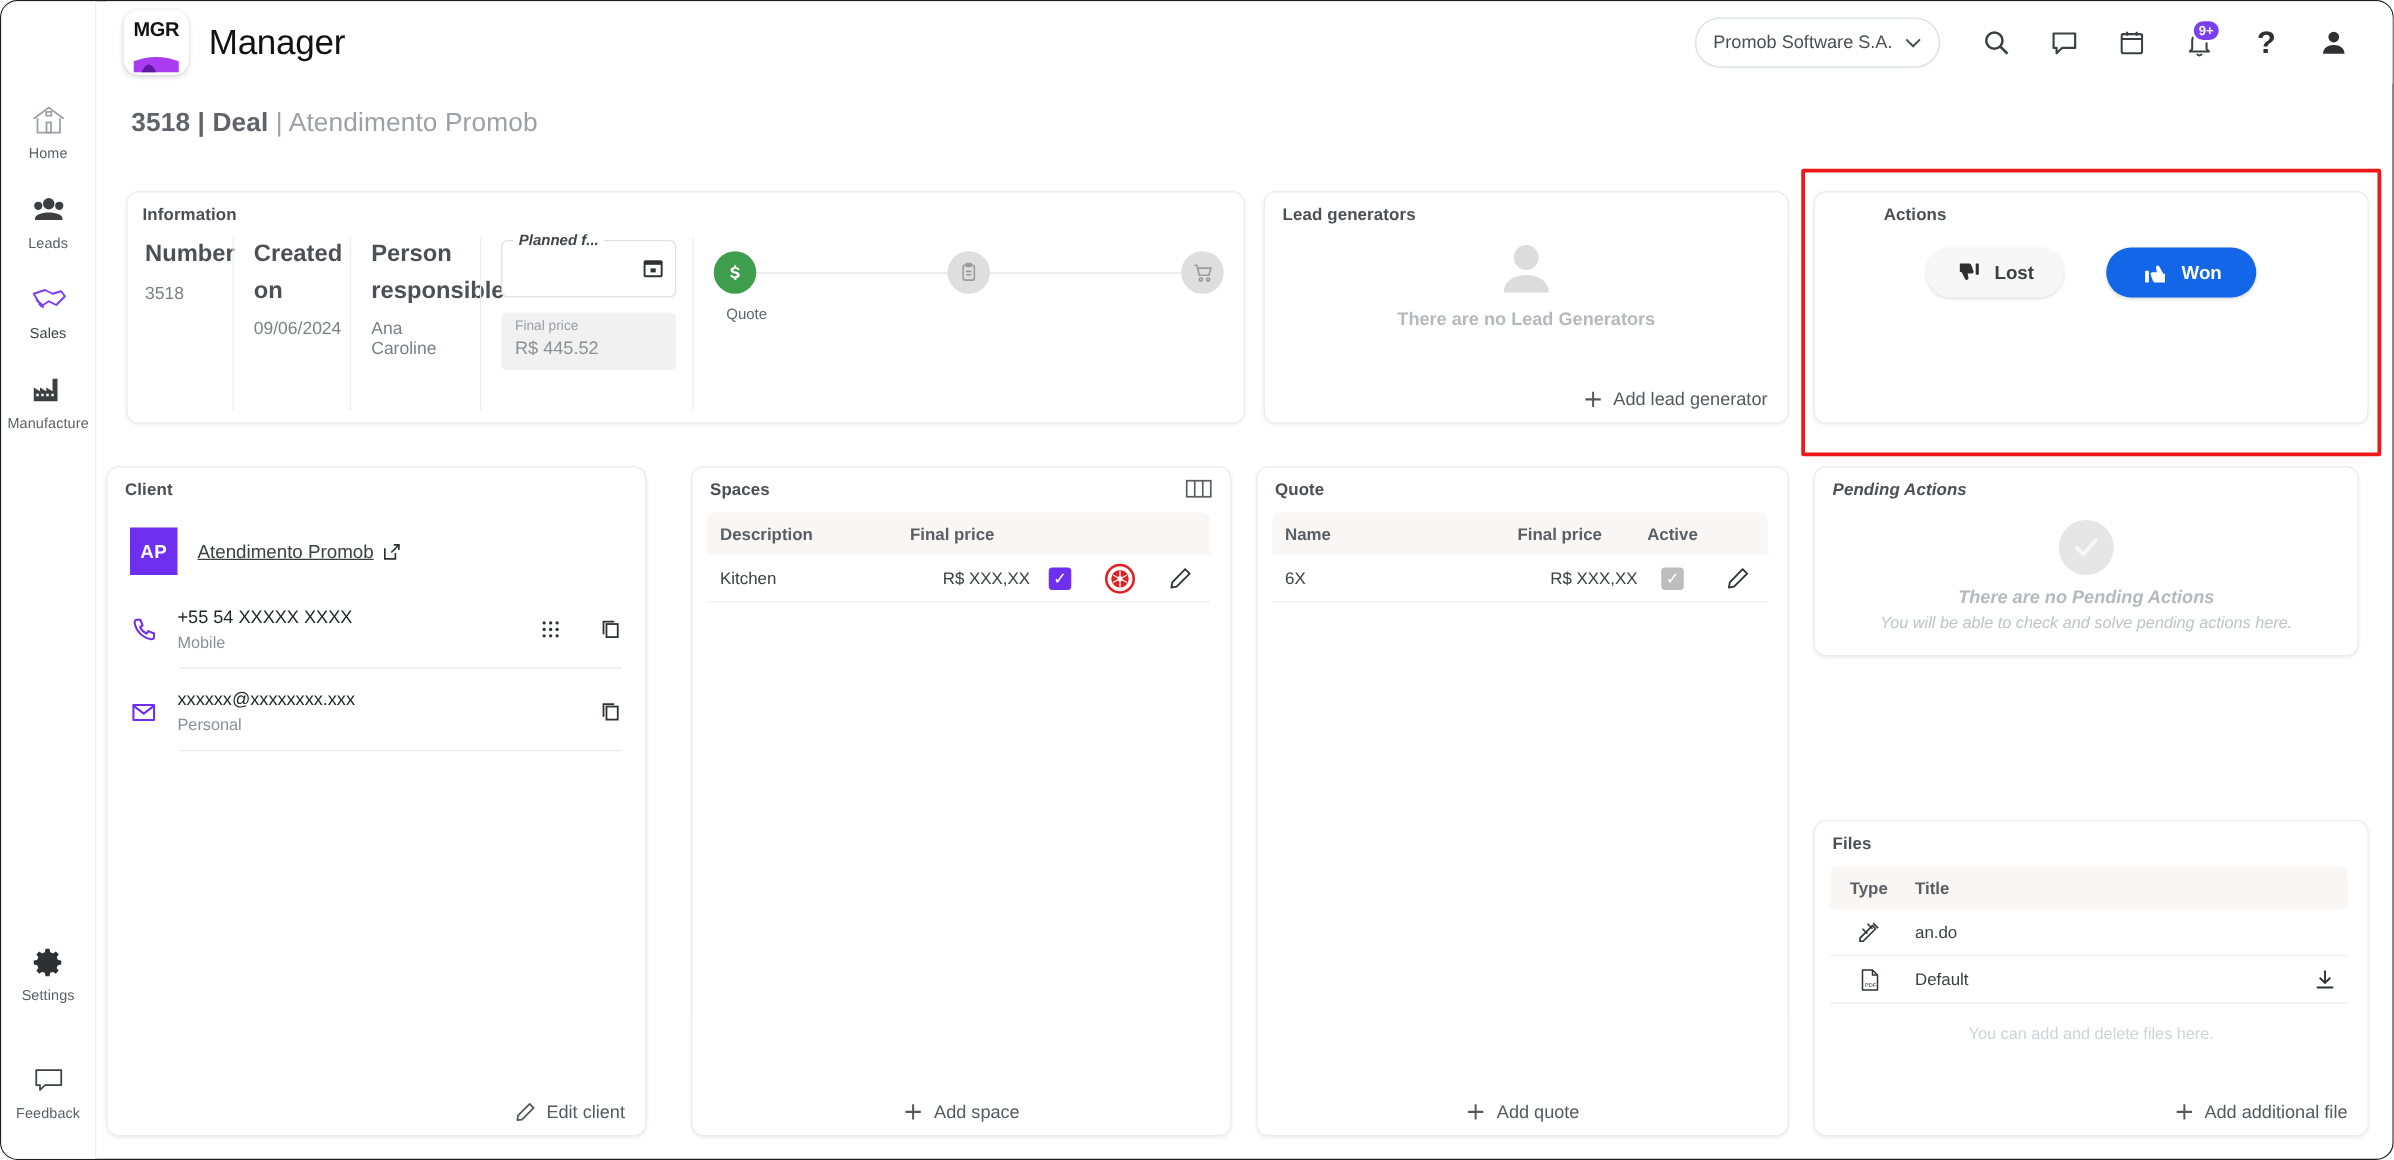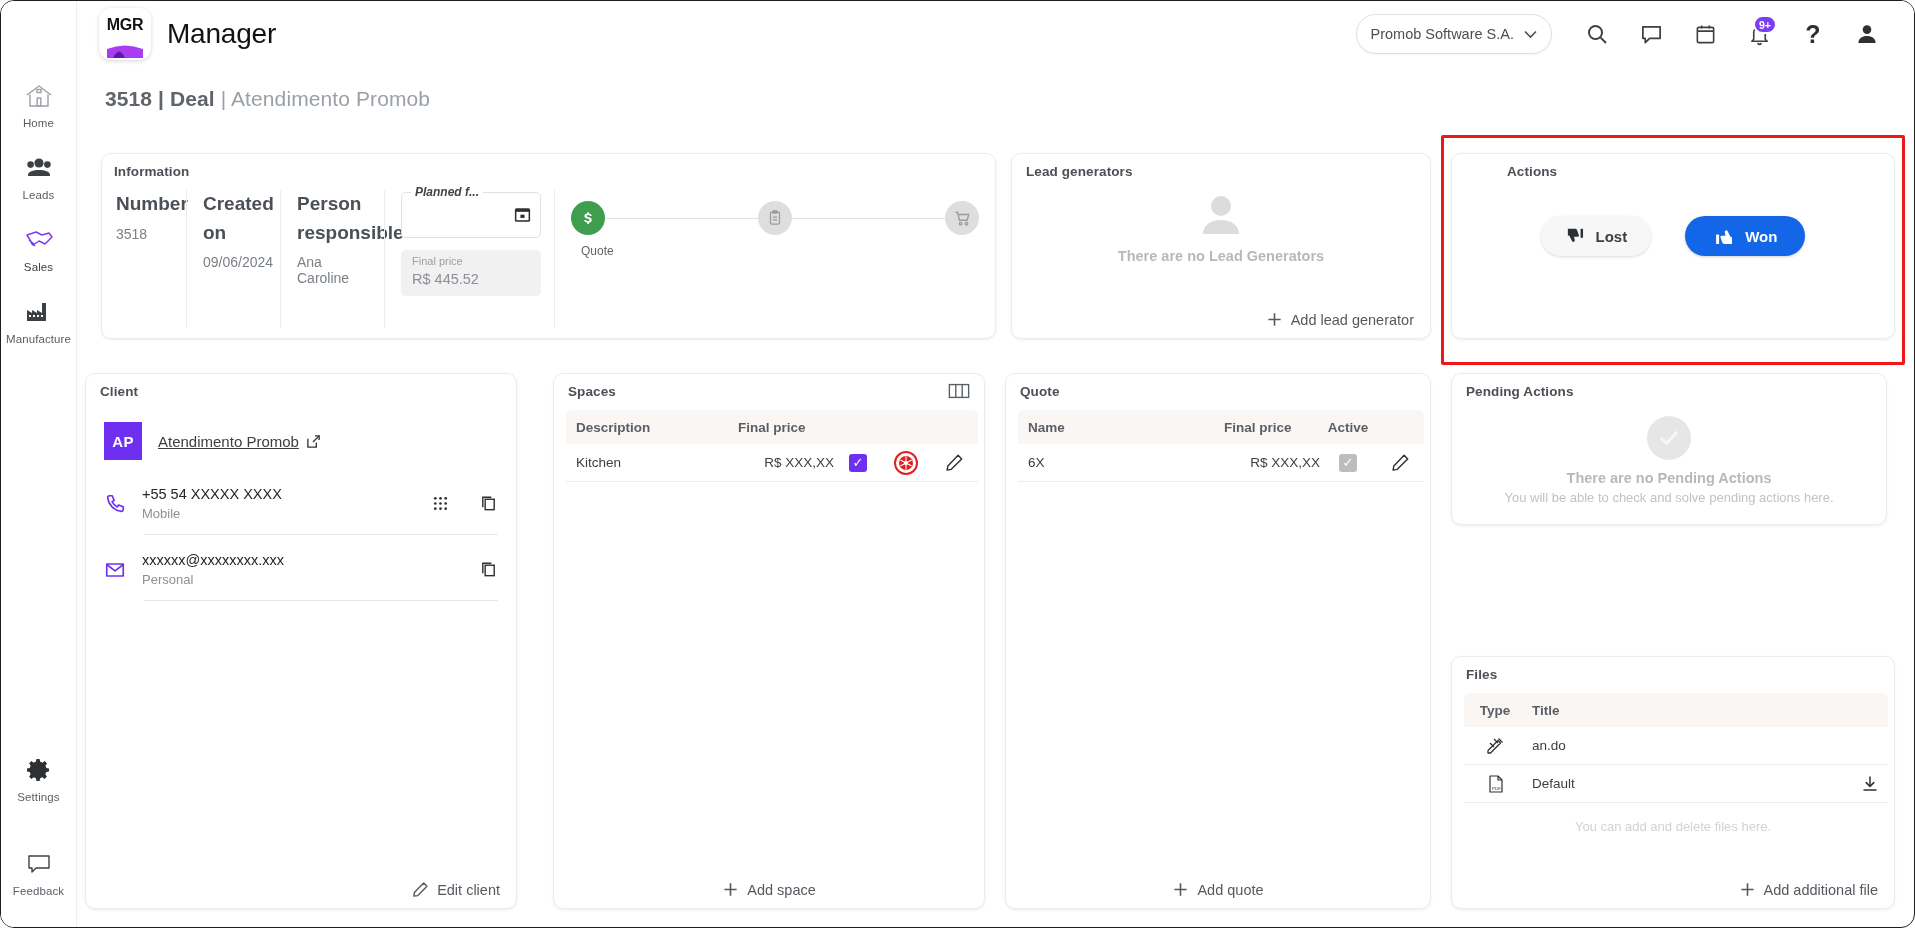--- a/index.html
+++ b/index.html
@@ -171,21 +171,21 @@
   }
 
   
   .highlight-box {
     position: absolute; left: 1440px; top: 134px; width: 464px; height: 230px;
     border: 3px solid #ef1717; border-radius: 2px; z-index: 6; pointer-events:none;
   }
   #card-actions { left: 1450px; top: 152px; width: 444px; height: 186px; }
   #card-actions .card-title { position:absolute; left: 13px; top: 10px; margin-left: 42px; }
   .actions-row {
-    position:absolute; left:0; right:0; top: 62px;
+    position:absolute; left:0; right:0; top: 44px;
     display:flex; justify-content:center; gap: 34px; align-items: center;
   }
   .btn-pill {
     height: 40px; padding: 0 24px; border-radius: 22px;
     display:flex; align-items:center; gap: 10px; cursor: pointer;
     font-size: 15px; font-weight: 700; border: none;
   }
   .btn-lost { background: #f7f7f7; color: #3c4043; box-shadow: 0 1px 3px rgba(0,0,0,.14); }
   .btn-won  { background: #1366e8; color: #fff; box-shadow: 0 1px 3px rgba(0,0,0,.18); padding: 0 28px; }
 
@@ -222,21 +222,21 @@
 
   
   #card-spaces { left: 552px; top: 372px; width: 432px; height: 536px; }
   #card-spaces .card-title { position:absolute; left: 14px; top: 10px; }
   .panel-ico-btn { position:absolute; right: 14px; top: 8px; cursor:pointer; }
 
   
   #card-quote { left: 1004px; top: 372px; width: 426px; height: 536px; }
   #card-quote .card-title { position:absolute; left: 14px; top: 10px; }
 
-  .tbl { position:absolute; left: 12px; right: 6px; top: 36px; }
+  .tbl { position:absolute; left: 12px; right: 16px; top: 36px; }
   .tbl-head {
     display: flex; align-items: center; height: 34px;
     background: #faf6f4; border-radius: 6px 6px 0 0;
     font-size: 13.5px; font-weight: 700; color: #5a5f66;
   }
   .tbl-row {
     display: flex; align-items: center; height: 38px;
     border-bottom: 1px solid #ededed;
     font-size: 13.5px; color: #3c4043;
   }
@@ -250,21 +250,21 @@
   }
   .chk.on  { background: #6f2ff0; }
   .chk.off { background: #bdbdbd; }
   .promob-ico {
     width: 24px; height: 24px; border-radius: 50%;
     border: 2px solid #e02020; position: relative; overflow: hidden;
     display:flex; align-items:center; justify-content:center;
   }
 
   
-  #card-pending { left: 1450px; top: 372px; width: 436px; height: 152px; }
+  #card-pending { left: 1450px; top: 372px; width: 436px; height: 152px; font-style: italic; }
   #card-pending .card-title { position:absolute; left: 14px; top: 10px; }
   .pending-wrap {
     position:absolute; left:0; right:0; top: 42px;
     display:flex; flex-direction:column; align-items:center;
   }
   .circle-check {
     width: 44px; height: 44px; border-radius: 50%; background: #e6e6e6;
     display:flex; align-items:center; justify-content:center;
   }
   .pending-t { margin-top: 10px; font-size: 14.5px; font-weight: 700; color: #b5b9be; }

